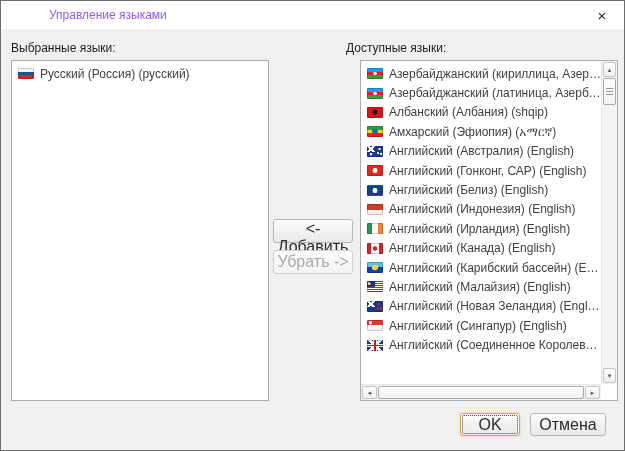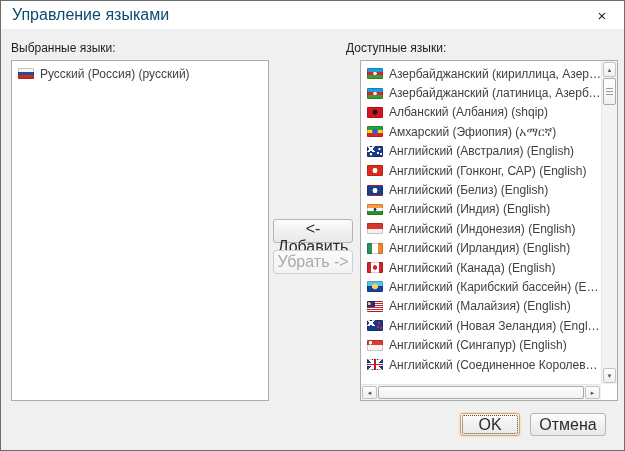--- a/index.html
+++ b/index.html
@@ -10,21 +10,21 @@
     position:relative; width:625px; height:451px;
     border:1px solid #6d6d6d; background:#f0f0f0;
     font-size:12px; color:#3f3f3f; overflow:hidden;
   }
 
   
   .titlebar {
     position:absolute; top:0; left:0; right:0; height:28px;
     background:#ffffff; display:flex; align-items:center; padding-left:11px;
   }
-  .titlebar .title { font-size:16px; color:#0c4a6e; }
+  .titlebar .title { font-size:12px; color:#8b5cf6;margin-left:37px; }
   .close-btn {
     position:absolute; right:0; top:0; width:44px; height:28px;
     display:flex; align-items:center; justify-content:center;
     font-size:15px; color:#222; cursor:default; background:transparent; border:0;
     font-family:"Liberation Sans", sans-serif;
   }
 
   
   .panel-label { position:absolute; top:40px; color:#1e1e1e; }
   .panel-label.left  { left:10px; }
@@ -184,24 +184,20 @@
         </div>
         <div class="list-row">
           <span class="flag flag-hongkong"></span>
           <span class="row-label">Английский (Гонконг, САР) (English)</span>
         </div>
         <div class="list-row">
           <span class="flag flag-belize"></span>
           <span class="row-label">Английский (Белиз) (English)</span>
         </div>
         <div class="list-row">
-          <span class="flag flag-india"></span>
-          <span class="row-label">Английский (Индия) (English)</span>
-        </div>
-        <div class="list-row">
           <span class="flag flag-indonesia"></span>
           <span class="row-label">Английский (Индонезия) (English)</span>
         </div>
         <div class="list-row">
           <span class="flag flag-ireland"></span>
           <span class="row-label">Английский (Ирландия) (English)</span>
         </div>
         <div class="list-row">
           <span class="flag flag-canada"></span>
           <span class="row-label">Английский (Канада) (English)</span>

